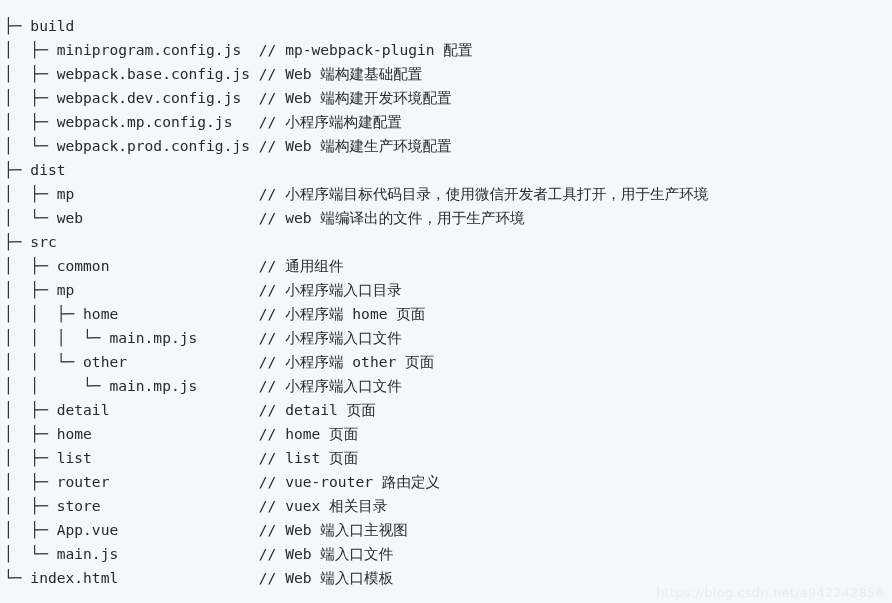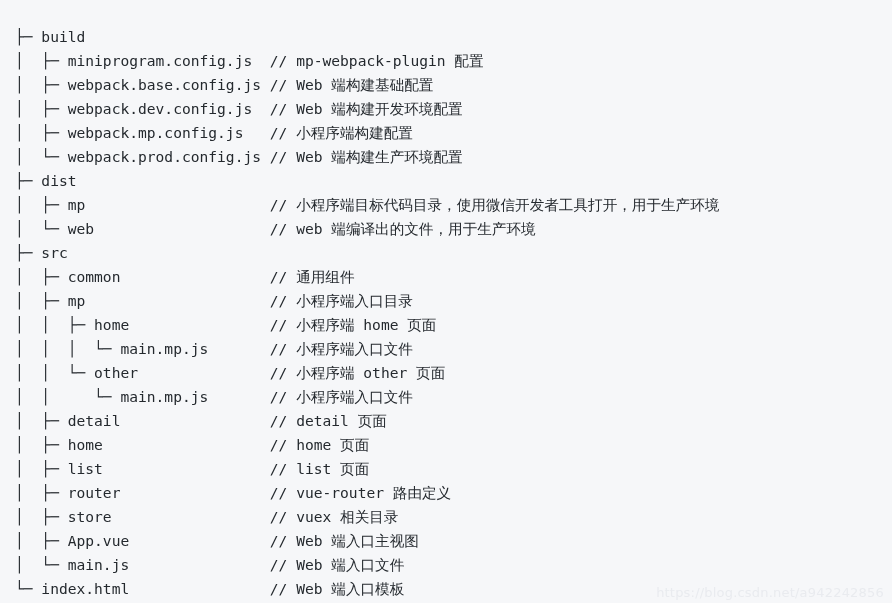--- a/index.html
+++ b/index.html
@@ -15,21 +15,21 @@
   }
   #tree-block {
     position: relative;
     width: 892px;
     height: 603px;
     background: #f6f7f9;
     box-sizing: border-box;
     padding: 14px 0 0 0;
   }
   .code-pre {
-    margin: 11px;
+    margin: 0;
     padding: 0 0 0 4px;
     font-family: "DejaVu Sans Mono", "Liberation Mono", monospace;
     font-size: 14.6px;
     line-height: 24px;
     color: #24292e;
     white-space: pre;
     letter-spacing: 0px;
     tab-size: 4;
   }
   .code-line {

